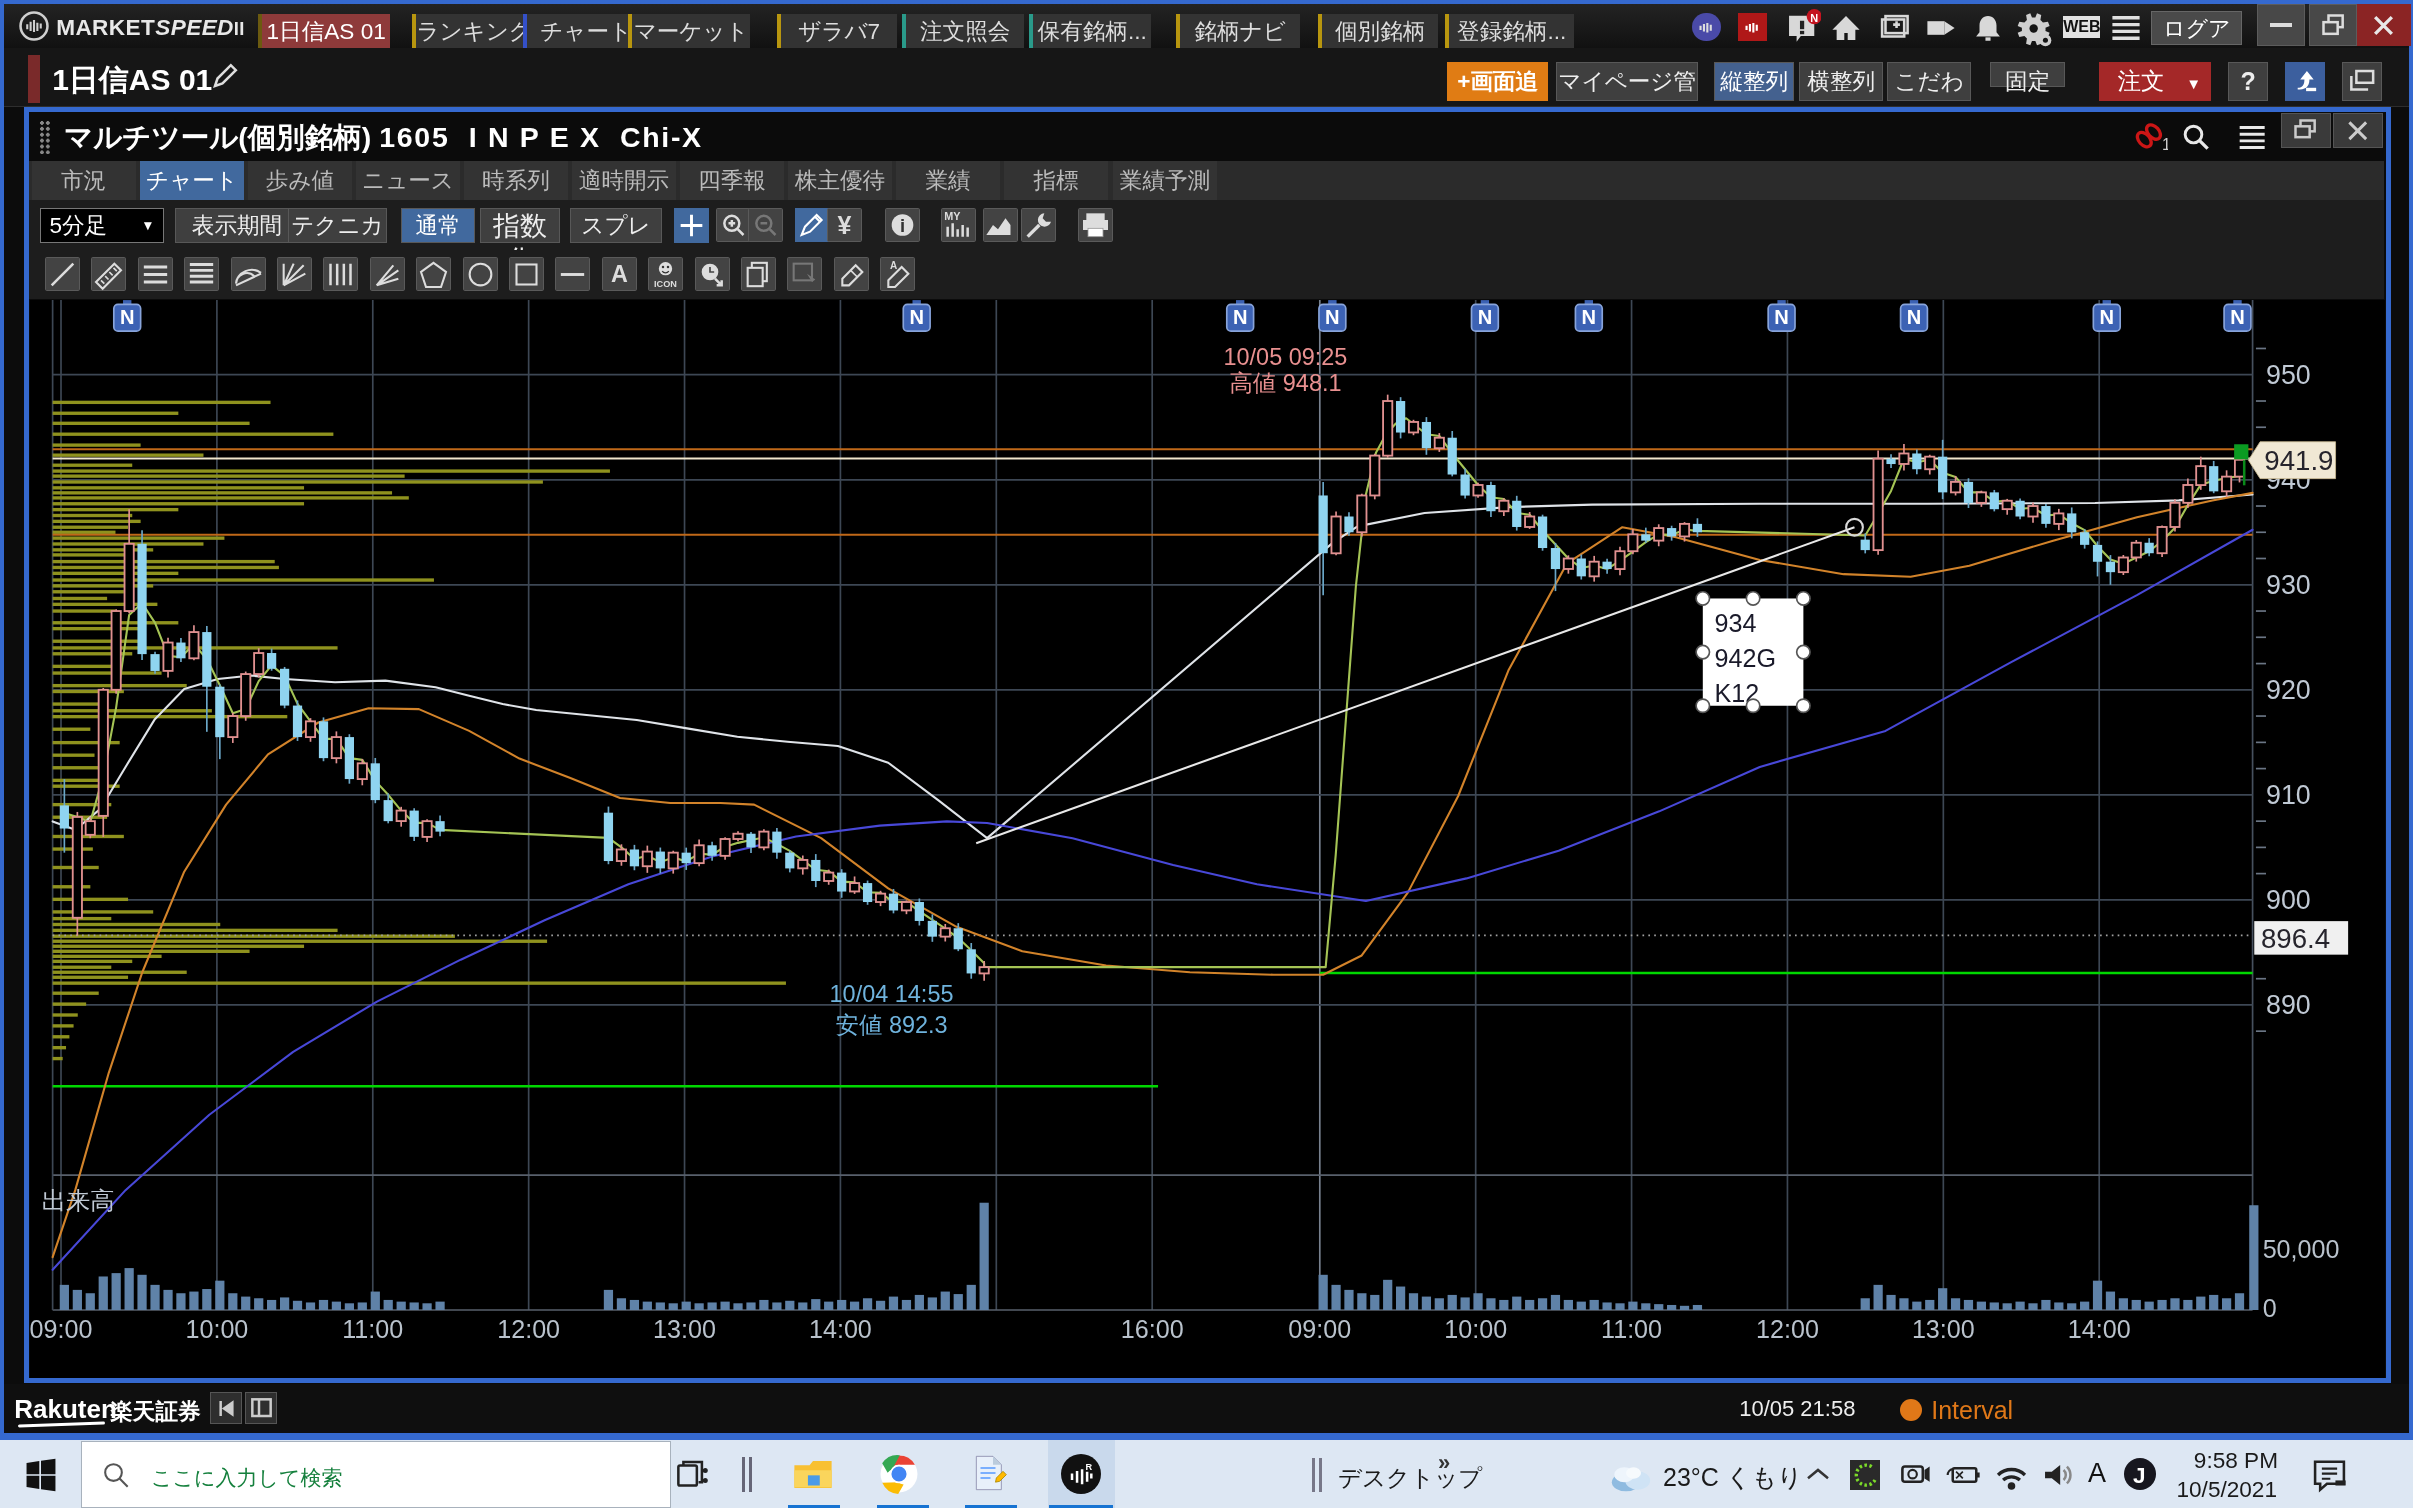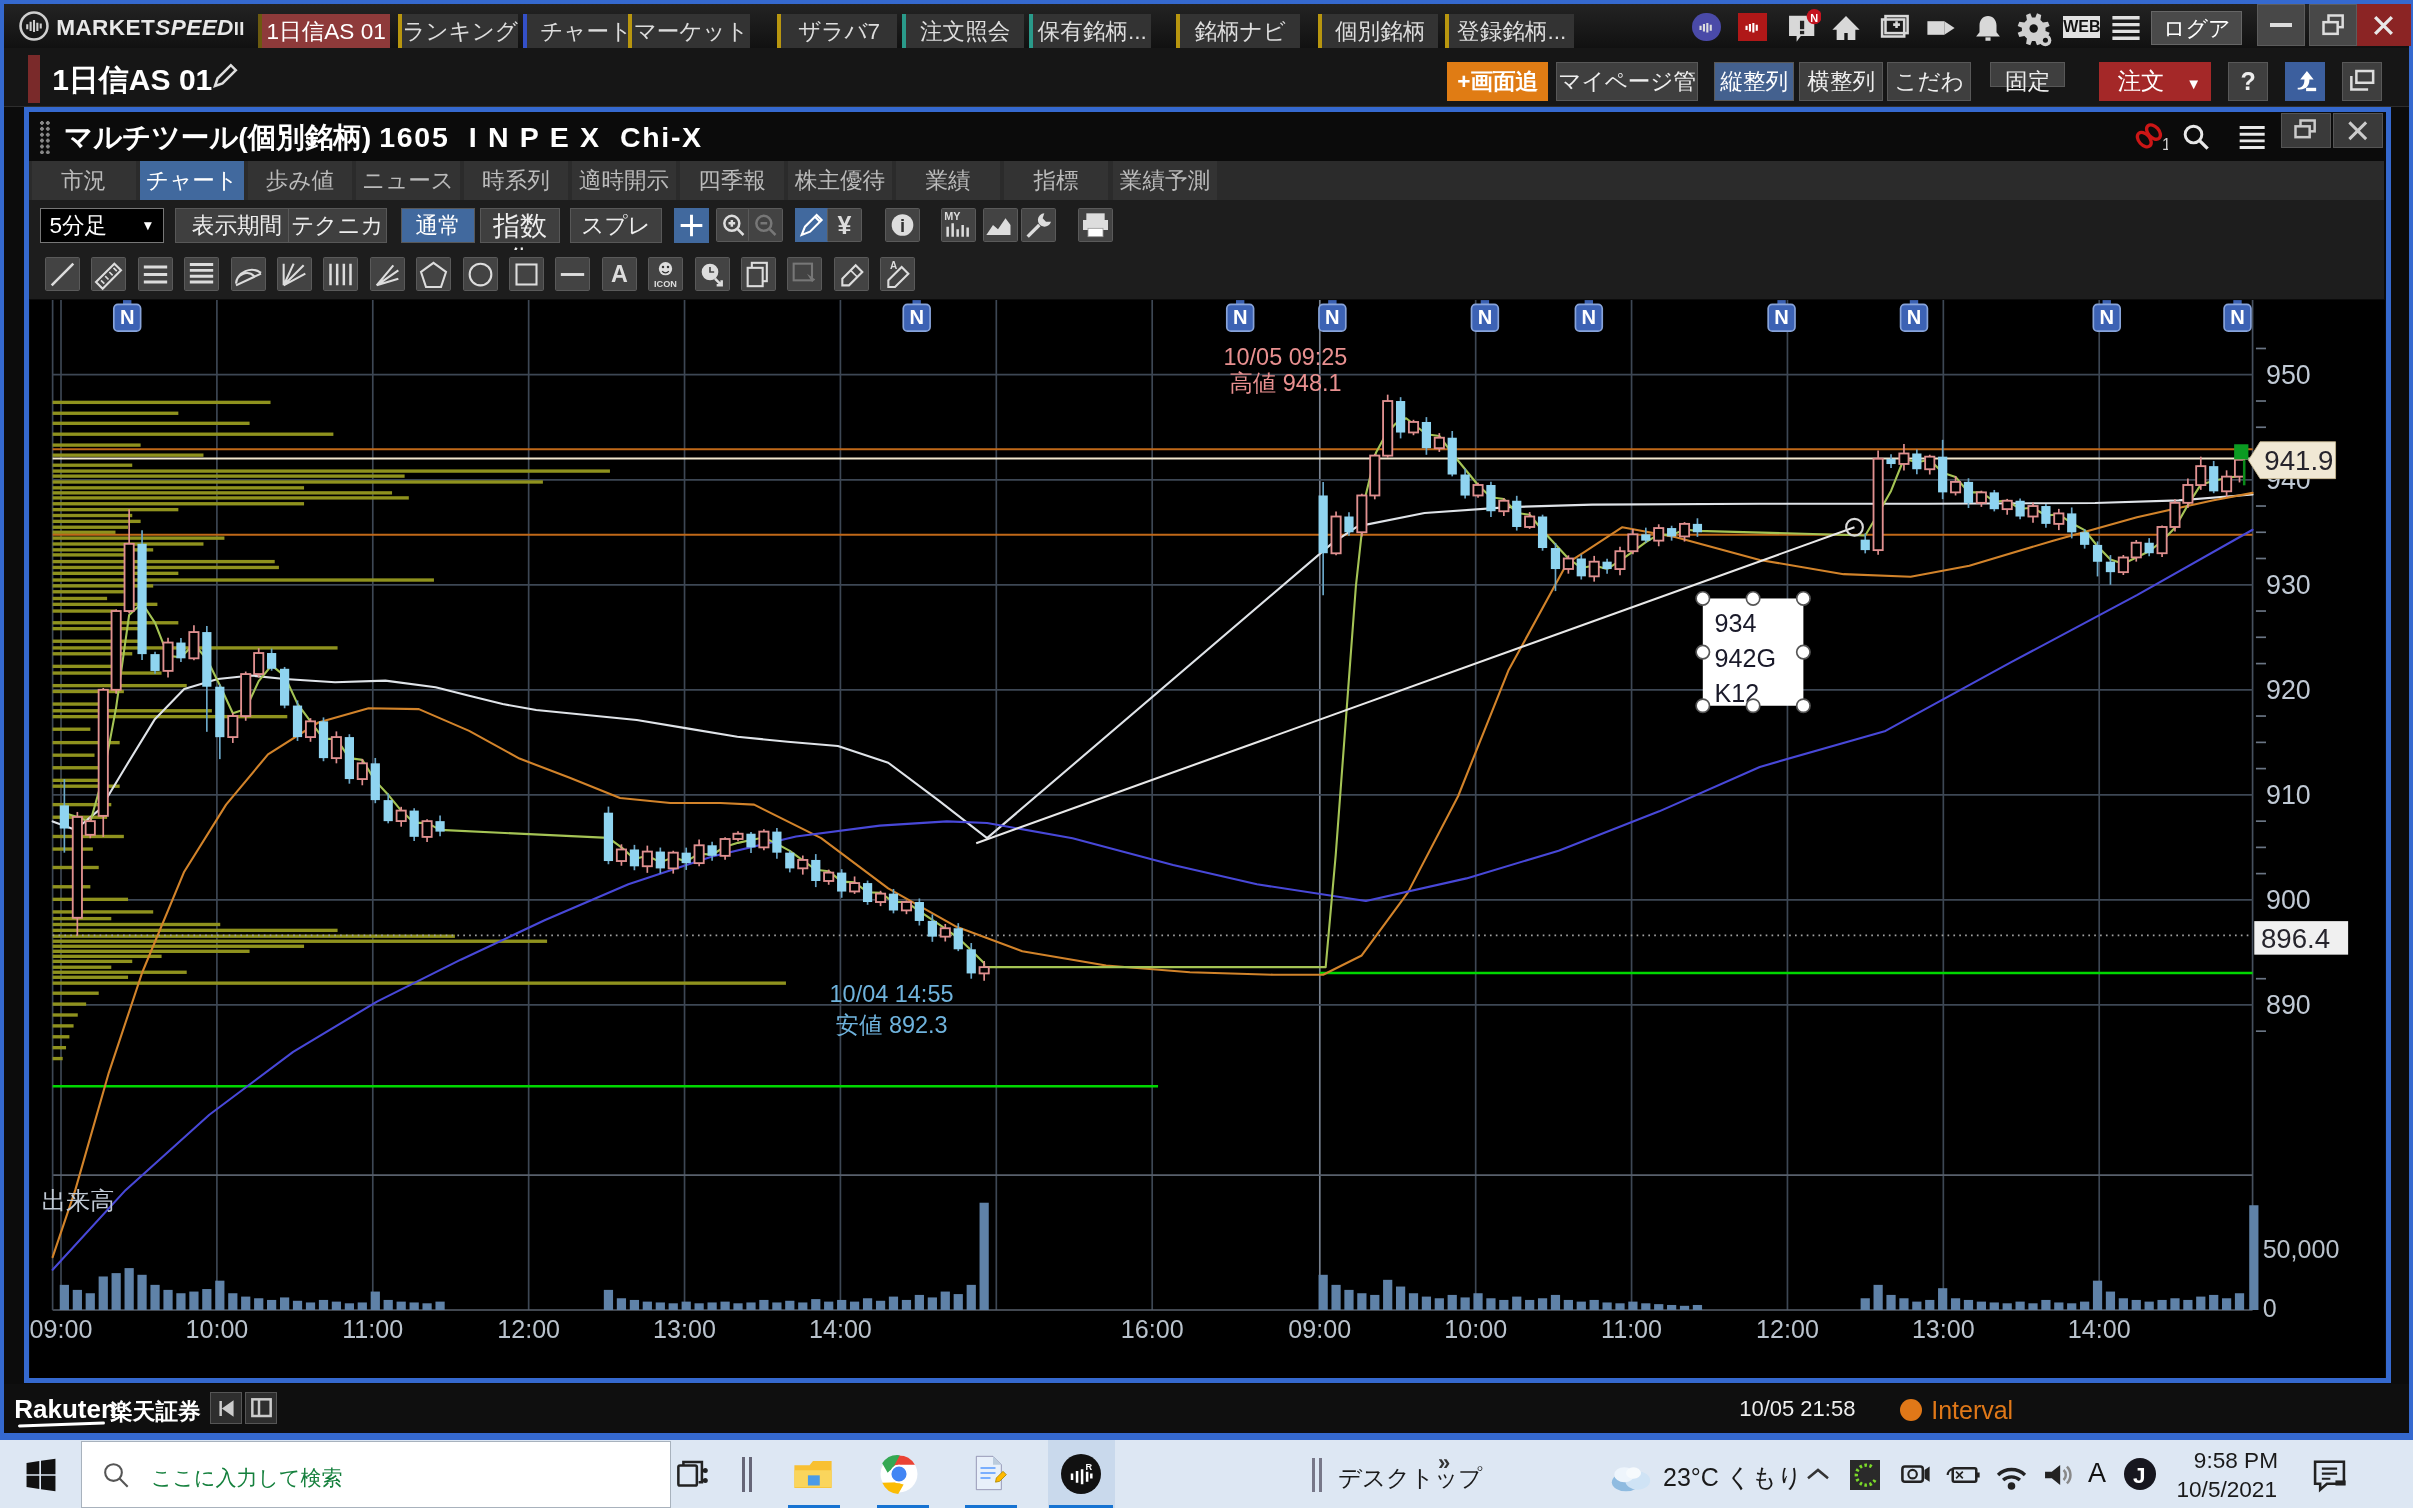--- a/index.html
+++ b/index.html
@@ -15,21 +15,21 @@
 <div class="abs" style="left:2409px;top:0;width:4.2px;height:1440px;background:#3569cf"></div>
 <div class="abs" style="left:0;top:1432px;width:2413px;height:7.5px;background:#3569cf"></div>
 
 <div class="abs" style="left:4.2px;top:4.2px;width:2405px;height:44px;background:linear-gradient(#232323,#111)">
  <svg width="32" height="32" viewBox="0 0 38 38" style="position:absolute;left:14.2px;top:5.9px">
       <circle cx="19" cy="19" r="16" fill="none" stroke="#cfcfcf" stroke-width="3"></circle>
       <path d="M11 23 v-6 M15 25 v-11 M19 26 v-14 M23 25 v-10 M27 22 v-6" stroke="#cfcfcf" stroke-width="2.5"></path>
     </svg>
  <span class="abs" style="left:52px;top:11px;font-size:22.6px;font-weight:bold;color:#e8e8e8;letter-spacing:0.4px">MARKET<i>SPEED</i><span style="font-size:18.4px">II</span></span>
  <div class="tab1 jp" style="left:254px;width:132px;background:#8e3a3a;color:#fff;border-left-color:#6b5a10">1日信AS 01</div>
- <div class="tab1 jp" style="left:394px;width:120px;border-left-color:#b8960f">ランキング</div>
+ <div class="tab1 jp" style="left:408px;width:120px;border-left-color:#b8960f">ランキング</div>
  <div class="tab1 jp" style="left:519px;width:122px;border-left-color:#3450c8">チャート</div>
  <div class="tab1 jp" style="left:624px;width:122px;border-left-color:#b8960f">マーケット</div>
  <div class="tab1 jp" style="left:773px;width:120px;border-left-color:#b8960f">ザラバ7</div>
  <div class="tab1 jp" style="left:898px;width:122px;border-left-color:#2a9a8a">注文照会</div>
  <div class="tab1 jp" style="left:1025px;width:122px;border-left-color:#2a9a8a">保有銘柄...</div>
  <div class="tab1 jp" style="left:1172px;width:124px;border-left-color:#b8960f">銘柄ナビ</div>
  <div class="tab1 jp" style="left:1314px;width:120px;border-left-color:#b8960f">個別銘柄</div>
  <div class="tab1 jp" style="left:1441px;width:129px;border-left-color:#b8960f">登録銘柄...</div>
  <div class="abs" style="left:1688px;top:8.4px;width:28.5px;height:28.5px;border-radius:50%;background:#4a4aa8"></div>
  <svg width="17" height="17" viewBox="0 0 20 20" style="position:absolute;left:1694px;top:14.2px">

